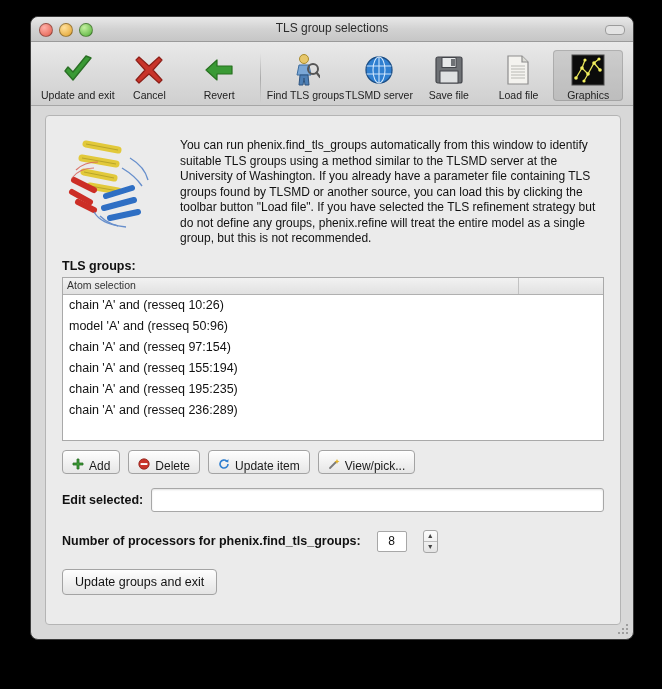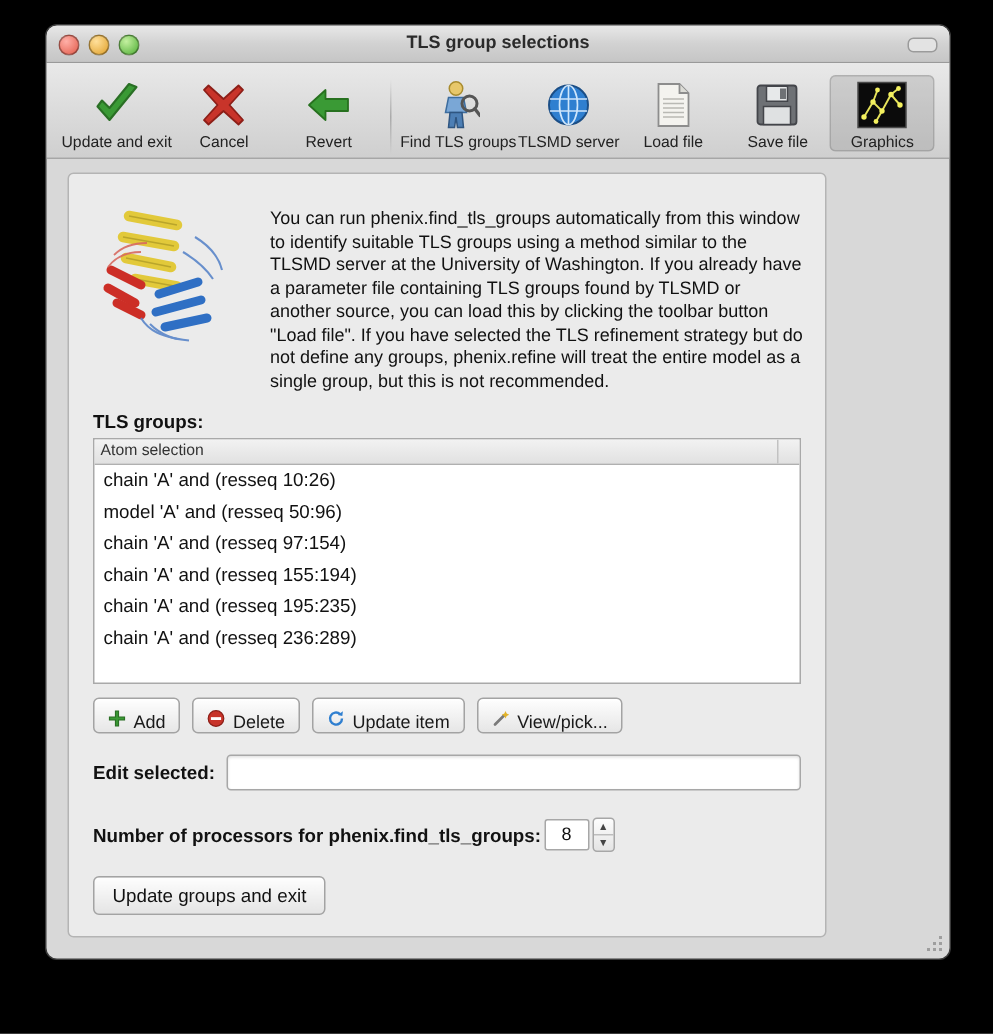--- a/index.html
+++ b/index.html
@@ -33,21 +33,21 @@
     border-bottom: 1px solid #9a9a9a;
     border-top-left-radius: 7px;
     border-top-right-radius: 7px;
   }
   .title-text {
     position: absolute;
     left: 0; right: 0; top: 4px;
     text-align: center;
     font-size: 12px;
     color: #2b2b2b;
-    font-weight: bold;
+    font-weight: normal;
   }
   .traffic {
     position: absolute;
     left: 8px;
     top: 6px;
     display: flex;
     gap: 6px;
   }
   .light {
     width: 12px; height: 12px; border-radius: 50%;
@@ -105,21 +105,21 @@
     height: 50px;
     margin: 4px 6px 0 6px;
     background: linear-gradient(to bottom, rgba(0,0,0,0), rgba(0,0,0,0.22), rgba(0,0,0,0));
   }
 
   
   .content {
     position: absolute;
     left: 14px;
     top: 98px;
-    width: 506px;
+    width: 576px;
     height: 510px;
     background: #ebebeb;
     border: 1px solid #b4b4b4;
     border-radius: 4px;
     box-sizing: border-box;
   }
 
   .intro {
     display: flex;
     padding: 12px 14px 6px 14px;
@@ -212,21 +212,21 @@
     background: #ffffff;
     border: 1px solid #a7a7a7;
     border-radius: 3px;
     box-shadow: inset 0 1px 2px rgba(0,0,0,0.12);
   }
 
   .procrow {
     display: flex;
     align-items: center;
     margin: 18px 16px 0 16px;
-    gap: 2px;
+    gap: 16px;
   }
   .procrow .lbl {
     font-size: 12.5px;
     font-weight: bold;
     color: #111;
   }
   .numfield {
     width: 28px;
     height: 19px;
     background: #fff;
@@ -350,41 +350,41 @@
           <ellipse cx="16" cy="16" rx="6" ry="13" fill="none" stroke="#cfe6fb" stroke-width="1.1"></ellipse>
           <path d="M3.6 12 H28.4 M3.6 20 H28.4" stroke="#cfe6fb" stroke-width="1.1" fill="none"></path>
           <path d="M16 3 v26" stroke="#cfe6fb" stroke-width="1.1"></path>
         </svg>
       </div>
       <div class="tlabel">TLSMD server</div>
     </div>
 
     <div class="tool">
       <div class="glyph">
+        <svg width="30" height="30" viewBox="0 0 30 30">
+          <rect x="2" y="2" width="26" height="26" rx="2" fill="#6e7175" stroke="#43454a" stroke-width="1.2"></rect>
+          <rect x="8" y="2.5" width="14" height="10" fill="#e7e9ea" stroke="#43454a" stroke-width="1"></rect>
+          <rect x="17" y="4" width="4" height="7" fill="#6e7175"></rect>
+          <rect x="6" y="16" width="18" height="12" fill="#dfe1e2" stroke="#43454a" stroke-width="1"></rect>
+        </svg>
+      </div>
+      <div class="tlabel">Save file</div>
+    </div>
+
+    <div class="tool">
+      <div class="glyph">
         <svg width="28" height="32" viewBox="0 0 28 32">
           <path d="M4 2 h14 l6 6 v22 h-20 z" fill="#f4f3ef" stroke="#8d8d8d" stroke-width="1.2"></path>
           <path d="M18 2 v6 h6" fill="#dcdcd6" stroke="#8d8d8d" stroke-width="1.2"></path>
           <g stroke="#b9b9b4" stroke-width="1">
             <path d="M7 12 h14 M7 15 h14 M7 18 h14 M7 21 h14 M7 24 h14"></path>
           </g>
         </svg>
       </div>
       <div class="tlabel">Load file</div>
-    </div>
-
-    <div class="tool">
-      <div class="glyph">
-        <svg width="30" height="30" viewBox="0 0 30 30">
-          <rect x="2" y="2" width="26" height="26" rx="2" fill="#6e7175" stroke="#43454a" stroke-width="1.2"></rect>
-          <rect x="8" y="2.5" width="14" height="10" fill="#e7e9ea" stroke="#43454a" stroke-width="1"></rect>
-          <rect x="17" y="4" width="4" height="7" fill="#6e7175"></rect>
-          <rect x="6" y="16" width="18" height="12" fill="#dfe1e2" stroke="#43454a" stroke-width="1"></rect>
-        </svg>
-      </div>
-      <div class="tlabel">Save file</div>
     </div>
 
     <div class="tool selected">
       <div class="glyph">
         <svg width="34" height="32" viewBox="0 0 34 32">
           <rect x="1" y="1" width="32" height="30" fill="#0b0b0b" stroke="#4a4a4a" stroke-width="1"></rect>
           <g stroke="#e6e35a" stroke-width="1.3" fill="none">
             <path d="M5 24 L11 14 L17 20 L23 9 L29 16"></path>
             <path d="M11 14 L14 6 M17 20 L13 27 M23 9 L28 5"></path>
           </g>

